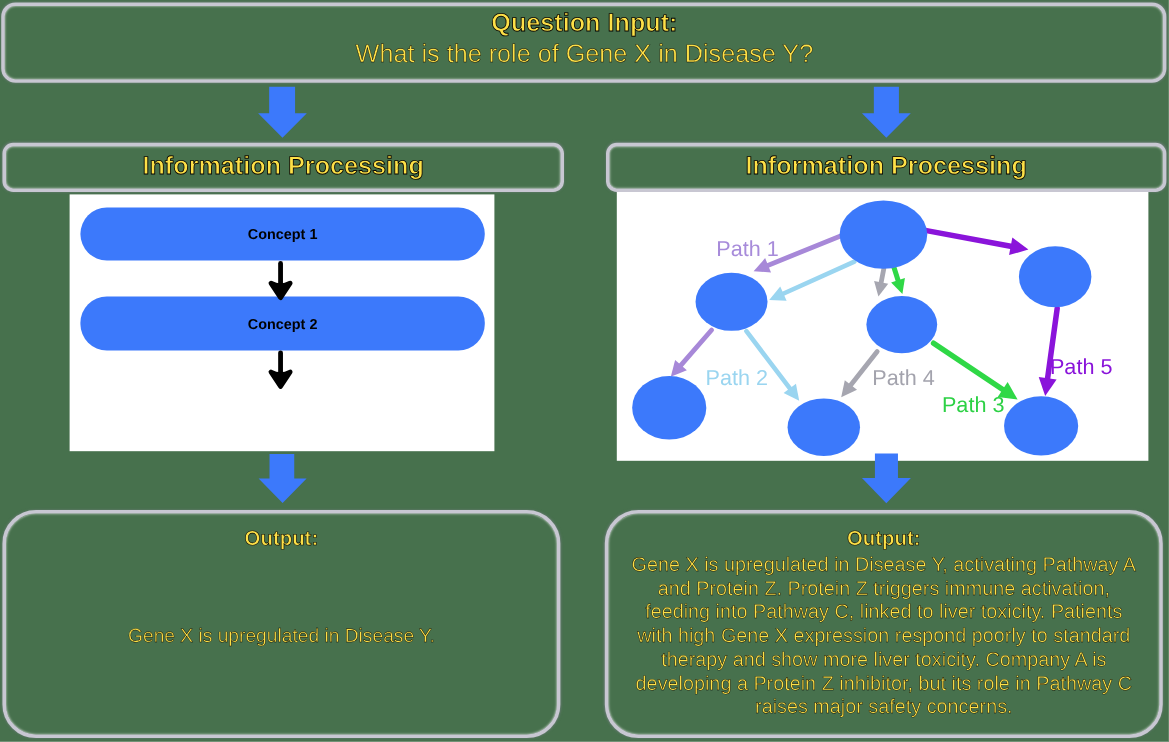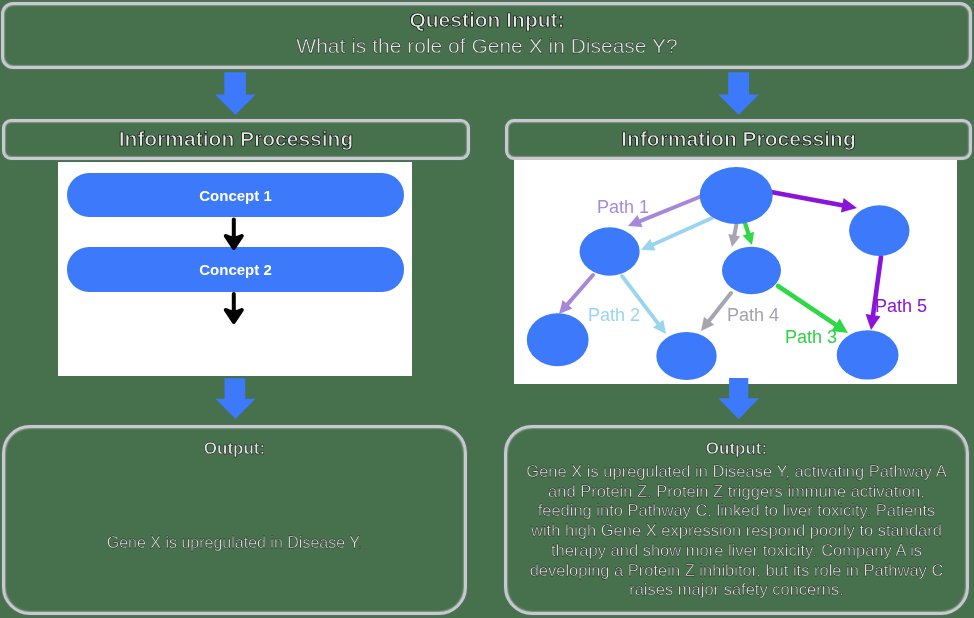--- a/index.html
+++ b/index.html
@@ -1,21 +1,21 @@
 <!DOCTYPE html>
 <html><head>
 <meta charset="utf-8">
 <style>
   html,body{margin:0;padding:0;}
   body{width:974px;height:618px;overflow:hidden;}
   .page{position:relative;width:974px;height:618px;background:#47714d;font-family:"Liberation Sans",sans-serif;}
   .gbox{position:absolute;border:3px solid #c8c7d2;background:transparent;box-sizing:border-box;box-shadow:0 0 2px rgba(130,130,145,.7), inset 0 0 2px rgba(255,255,255,.9);}
   .white{position:absolute;background:#ffffff;}
-  .pill{position:absolute;background:#3c79fb;border-radius:22px;color:#ffffff;font-weight:bold;font-size:15px;display:flex;align-items:center;justify-content:center;}
-  .ctext{color:#e5e5e5;text-align:center;-webkit-text-stroke:0.35px #000;}
+  .pill{position:absolute;background:#3c79fb;border-radius:22px;color:#000000;font-weight:bold;font-size:12px;display:flex;align-items:center;justify-content:center;}
+  .ctext{color:#fde047;text-align:center;-webkit-text-stroke:0.35px #000;}
   svg{position:absolute;left:0;top:0;}
 </style>
 </head>
 <body>
 <div class="page">
 
   <div class="gbox" style="left:1px;top:2px;width:971px;height:67px;border-radius:12px;"></div>
   <div class="ctext" style="position:absolute;left:0;top:8px;width:974px;font-size:21px;font-weight:bold;-webkit-text-stroke:0.7px #000;">Question Input:</div>
   <div class="ctext" style="position:absolute;left:0;top:34px;width:974px;font-size:21px;">What is the role of Gene X in Disease Y?</div>
 
@@ -25,21 +25,21 @@
   <div class="ctext" style="position:absolute;left:505px;top:127px;width:467px;font-size:21px;font-weight:bold;-webkit-text-stroke:0.7px #000;">Information Processing</div>
 
   <div class="white" style="left:58px;top:162px;width:354px;height:214px;"></div>
   <div class="pill" style="left:67px;top:173px;width:337px;height:44px;">Concept 1</div>
   <div class="pill" style="left:67px;top:247px;width:337px;height:45px;text-align:center;">Concept 2</div>
 
   <div class="white" style="left:514px;top:160px;width:443px;height:224px;"></div>
 
   <div class="gbox" style="left:2px;top:425px;width:465px;height:190px;border-radius:28px;"></div>
   <div class="ctext" style="position:absolute;left:2px;top:439px;width:465px;font-size:17px;font-weight:bold;-webkit-text-stroke:0.5px #000;">Output:</div>
-  <div class="ctext" style="position:absolute;left:2px;top:522px;width:465px;font-size:16px;margin-top:12px;">Gene X is upregulated in Disease Y.</div>
+  <div class="ctext" style="position:absolute;left:2px;top:522px;width:465px;font-size:16px;">Gene X is upregulated in Disease Y.</div>
 
   <div class="gbox" style="left:504px;top:425px;width:465px;height:190px;border-radius:28px;"></div>
   <div class="ctext" style="position:absolute;left:504px;top:439px;width:465px;font-size:17px;font-weight:bold;-webkit-text-stroke:0.5px #000;">Output:</div>
   <div class="ctext" style="position:absolute;left:504px;top:462px;width:465px;font-size:16.5px;line-height:19.7px;">Gene X is upregulated in Disease Y, activating Pathway A<br>and Protein Z. Protein Z triggers immune activation,<br>feeding into Pathway C, linked to liver toxicity. Patients<br>with high Gene X expression respond poorly to standard<br>therapy and show more liver toxicity. Company A is<br>developing a Protein Z inhibitor, but its role in Pathway C<br>raises major safety concerns.</div>
 
   <svg width="974" height="618" viewBox="0 0 974 618">
     <defs>
     </defs>
 
     <g fill="#3c79fb">

